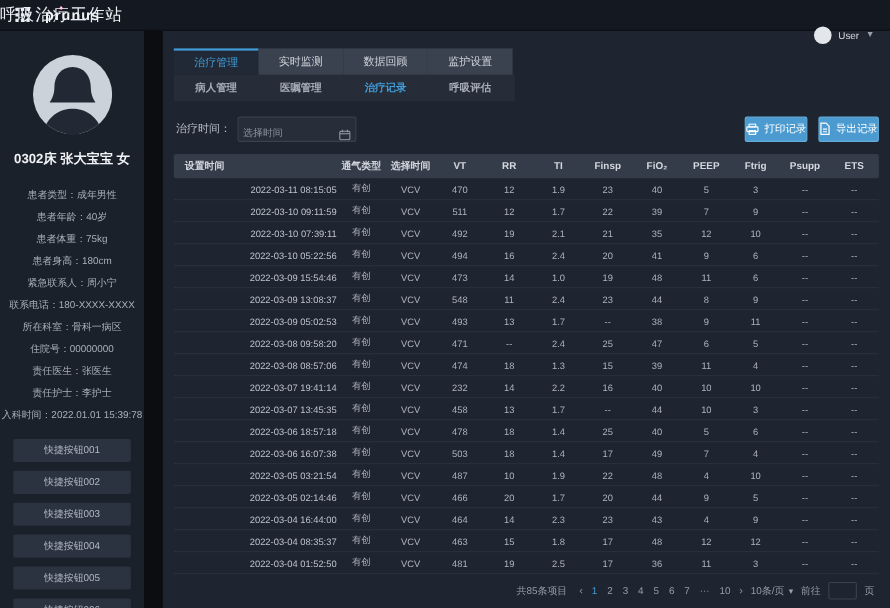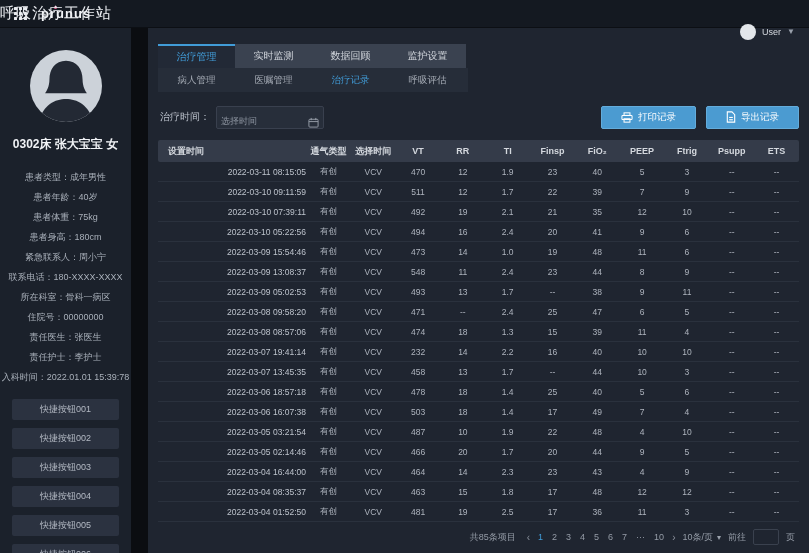--- a/index.html
+++ b/index.html
@@ -29,30 +29,30 @@
   .patient-name { margin-top:14px; font-size:12px; font-weight:bold; color:#f0f2f5; }
   .info-list { margin-top:14px; display:flex; flex-direction:column; align-items:center; }
   .info-line { font-size:9px; color:#a9b0ba; line-height:20px; white-space:nowrap; }
   .quick-buttons { margin-top:12px; display:flex; flex-direction:column; gap:8px; width:100%; align-items:center; }
   .quick-btn { width:107px; height:21px; background:#2b3240; border:none; border-radius:2px; color:#b4bac4; font-size:9px; font-family:inherit; cursor:pointer; }
 
   
   .tabs { display:flex; width:310px; }
   .tab { width:77px; height:24px; background:#3a4250; color:#ced2d9; font-size:10px; display:flex; align-items:center; justify-content:center; cursor:pointer; }
   .tab.active { background:#222936; color:#419cd8; border-top:2px solid #419cd8; }
-  .subtabs { display:flex; width:310px; background:#262d39; }
+  .subtabs { display:flex; width:310px; background:#262d39;font-weight:bold; }
   .subtab { width:77px; height:24px; color:#a7adb7; font-size:9.5px; display:flex; align-items:center; justify-content:center; cursor:pointer; }
   .subtab.active { color:#419cd8; }
 
   
   .filter-row { display:flex; align-items:center; margin-top:12px; height:26px; }
   .filter-label { font-size:10px; color:#b9bfc9; margin-left:2px; }
   .date-input { width:108px; height:23px; margin-left:6px; background:#272e3a; border:1px solid #39404e; border-radius:2px; display:flex; align-items:flex-end; padding:0 4px; cursor:pointer; }
   .date-placeholder { font-size:9px; color:#8d94a0; flex:1; }
-  .btn { height:23px; display:flex; align-items:center; gap:5px; background:#4b9bd1; border:1px solid #63acdb; border-radius:2px; color:#ffffff; font-size:9.5px; font-family:inherit; padding:0 19px; cursor:pointer; margin-left:10px; }
+  .btn { height:23px; display:flex; align-items:center; gap:5px; background:#4b9bd1; border:1px solid #63acdb; border-radius:2px; color:#ffffff; font-size:9.5px; font-family:inherit; padding:0 0; cursor:pointer; margin-left:10px; }
   .spacer { flex:1; }
 
   
   .table { margin-top:10px; }
   .tr-grid { display:grid; grid-template-columns:148px repeat(11,1fr); align-items:center; }
   .thead { height:22px; background:#343b49; border-radius:2px; }
   .th { font-size:9px; font-weight:bold; color:#d4d8de; text-align:center; }
   .th:first-child { text-align:left; padding-left:10px; }
   .tr { height:20px; border-bottom:1px solid #2a313d; cursor:default; }
   .td { font-size:8.5px; color:#aeb4be; text-align:center; }

